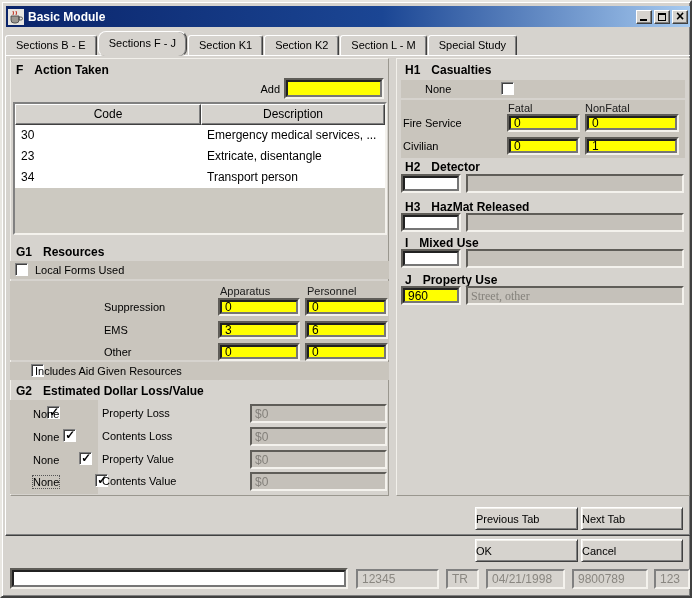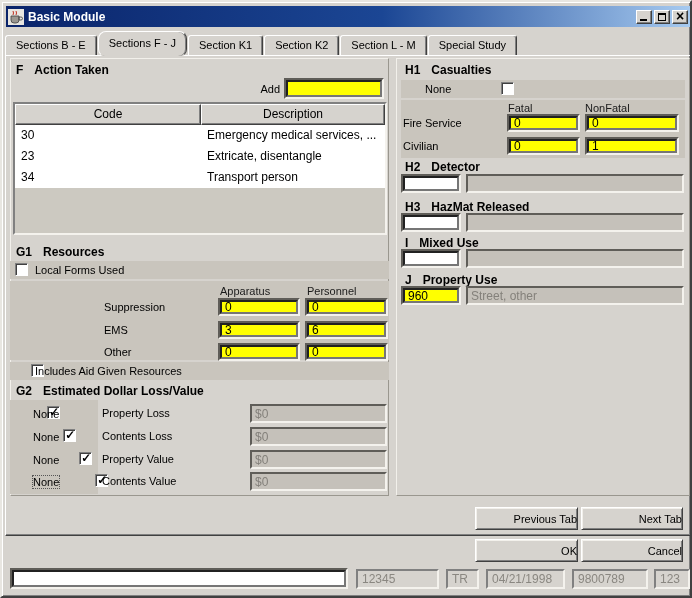--- a/index.html
+++ b/index.html
@@ -90,21 +90,21 @@
   .td { padding:3px 4px 0 6px; white-space:nowrap; overflow:hidden; }
 
   .colhead { font-size:11px; color:#1a1a1a; white-space:nowrap; }
   .rowlabel { font-size:11px; white-space:nowrap; }
 
   
   .btn {
     background:#d6d3ce; font-family:"Liberation Sans",sans-serif; font-size:11px; color:#000;
     border:1px solid; border-color:#fff #404040 #404040 #fff;
     box-shadow: inset 1px 1px 0 #f2f0eb, inset -1px -1px 0 #808080;
-    text-align:right; cursor:default; padding:0;
+    text-align:left; cursor:default; padding:0;
   }
 
   
   .statusfld { border:2px solid; border-color:#808080 #f4f2ed #f4f2ed #808080; }
   .statusfld .txt { font-size:12px; color:#8a8781; padding:1px 4px; white-space:nowrap; overflow:hidden; }
 </style>
 </head>
 <body>
 
 <div class="win">
@@ -311,21 +311,21 @@
       <div class="fld"></div>
     </div>
 
   
   <div class="abs hdr" style="left:403px; top:271px;">
     <span class="code">J</span><span class="t">Property Use</span>
   </div>
   <div class="abs inset2 yellow" style="left:399px; top:284px; width:60px; height:19px;">
       <input class="fld yellow" value="960" style="">
     </div>
-  <div class="abs inset2 grayfield" style="left:464px; top:284px; width:218px; height:19px;">
+  <div class="abs inset2 grayfield" style="left:464px; top:284px; width:218px; height:19px;font-family:Liberation Serif, serif;">
       <div class="fld">Street, other</div>
     </div>
 
   
   <button class="abs btn" style="left:473px; top:505px; width:103px; height:23px;">Previous Tab</button>
   <button class="abs btn" style="left:473px; top:537px; width:103px; height:23px;">OK</button>
 
   
   <button class="abs btn" style="left:579px; top:505px; width:102px; height:23px;">Next Tab</button>
   <button class="abs btn" style="left:579px; top:537px; width:102px; height:23px;">Cancel</button>

